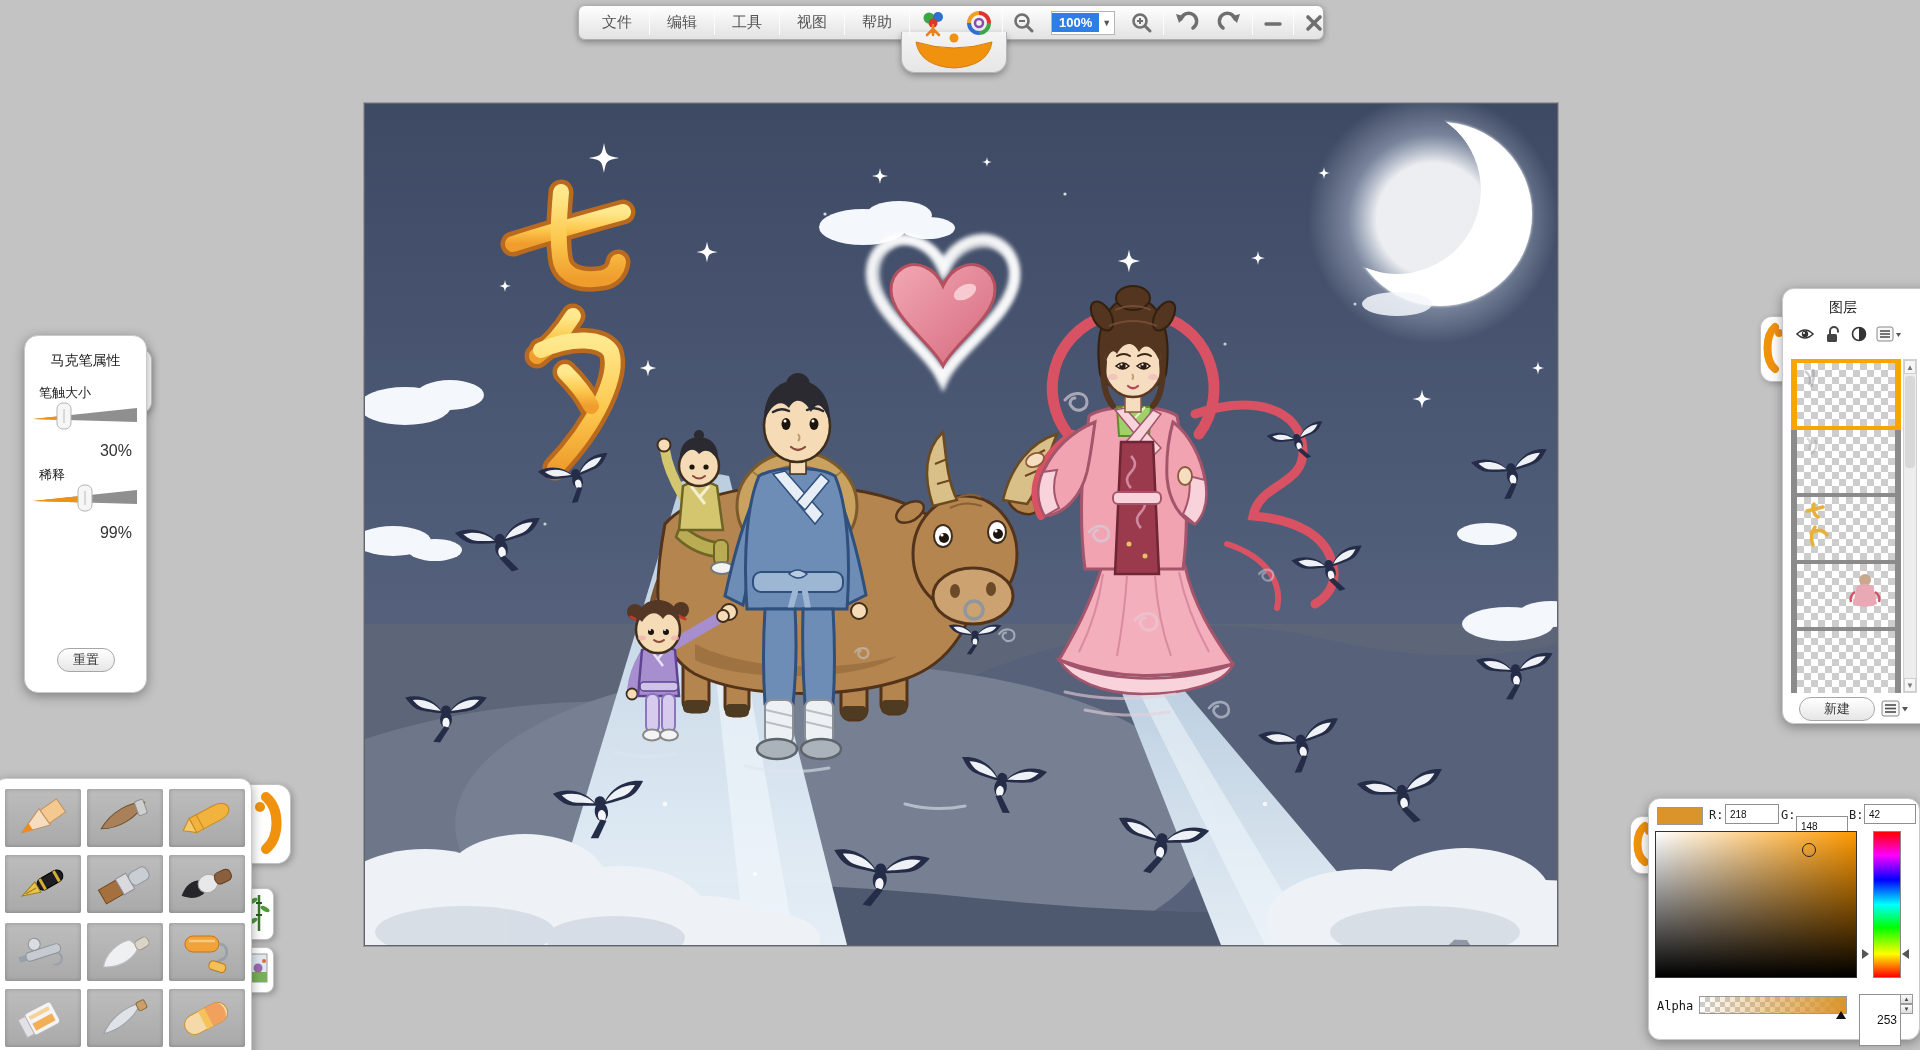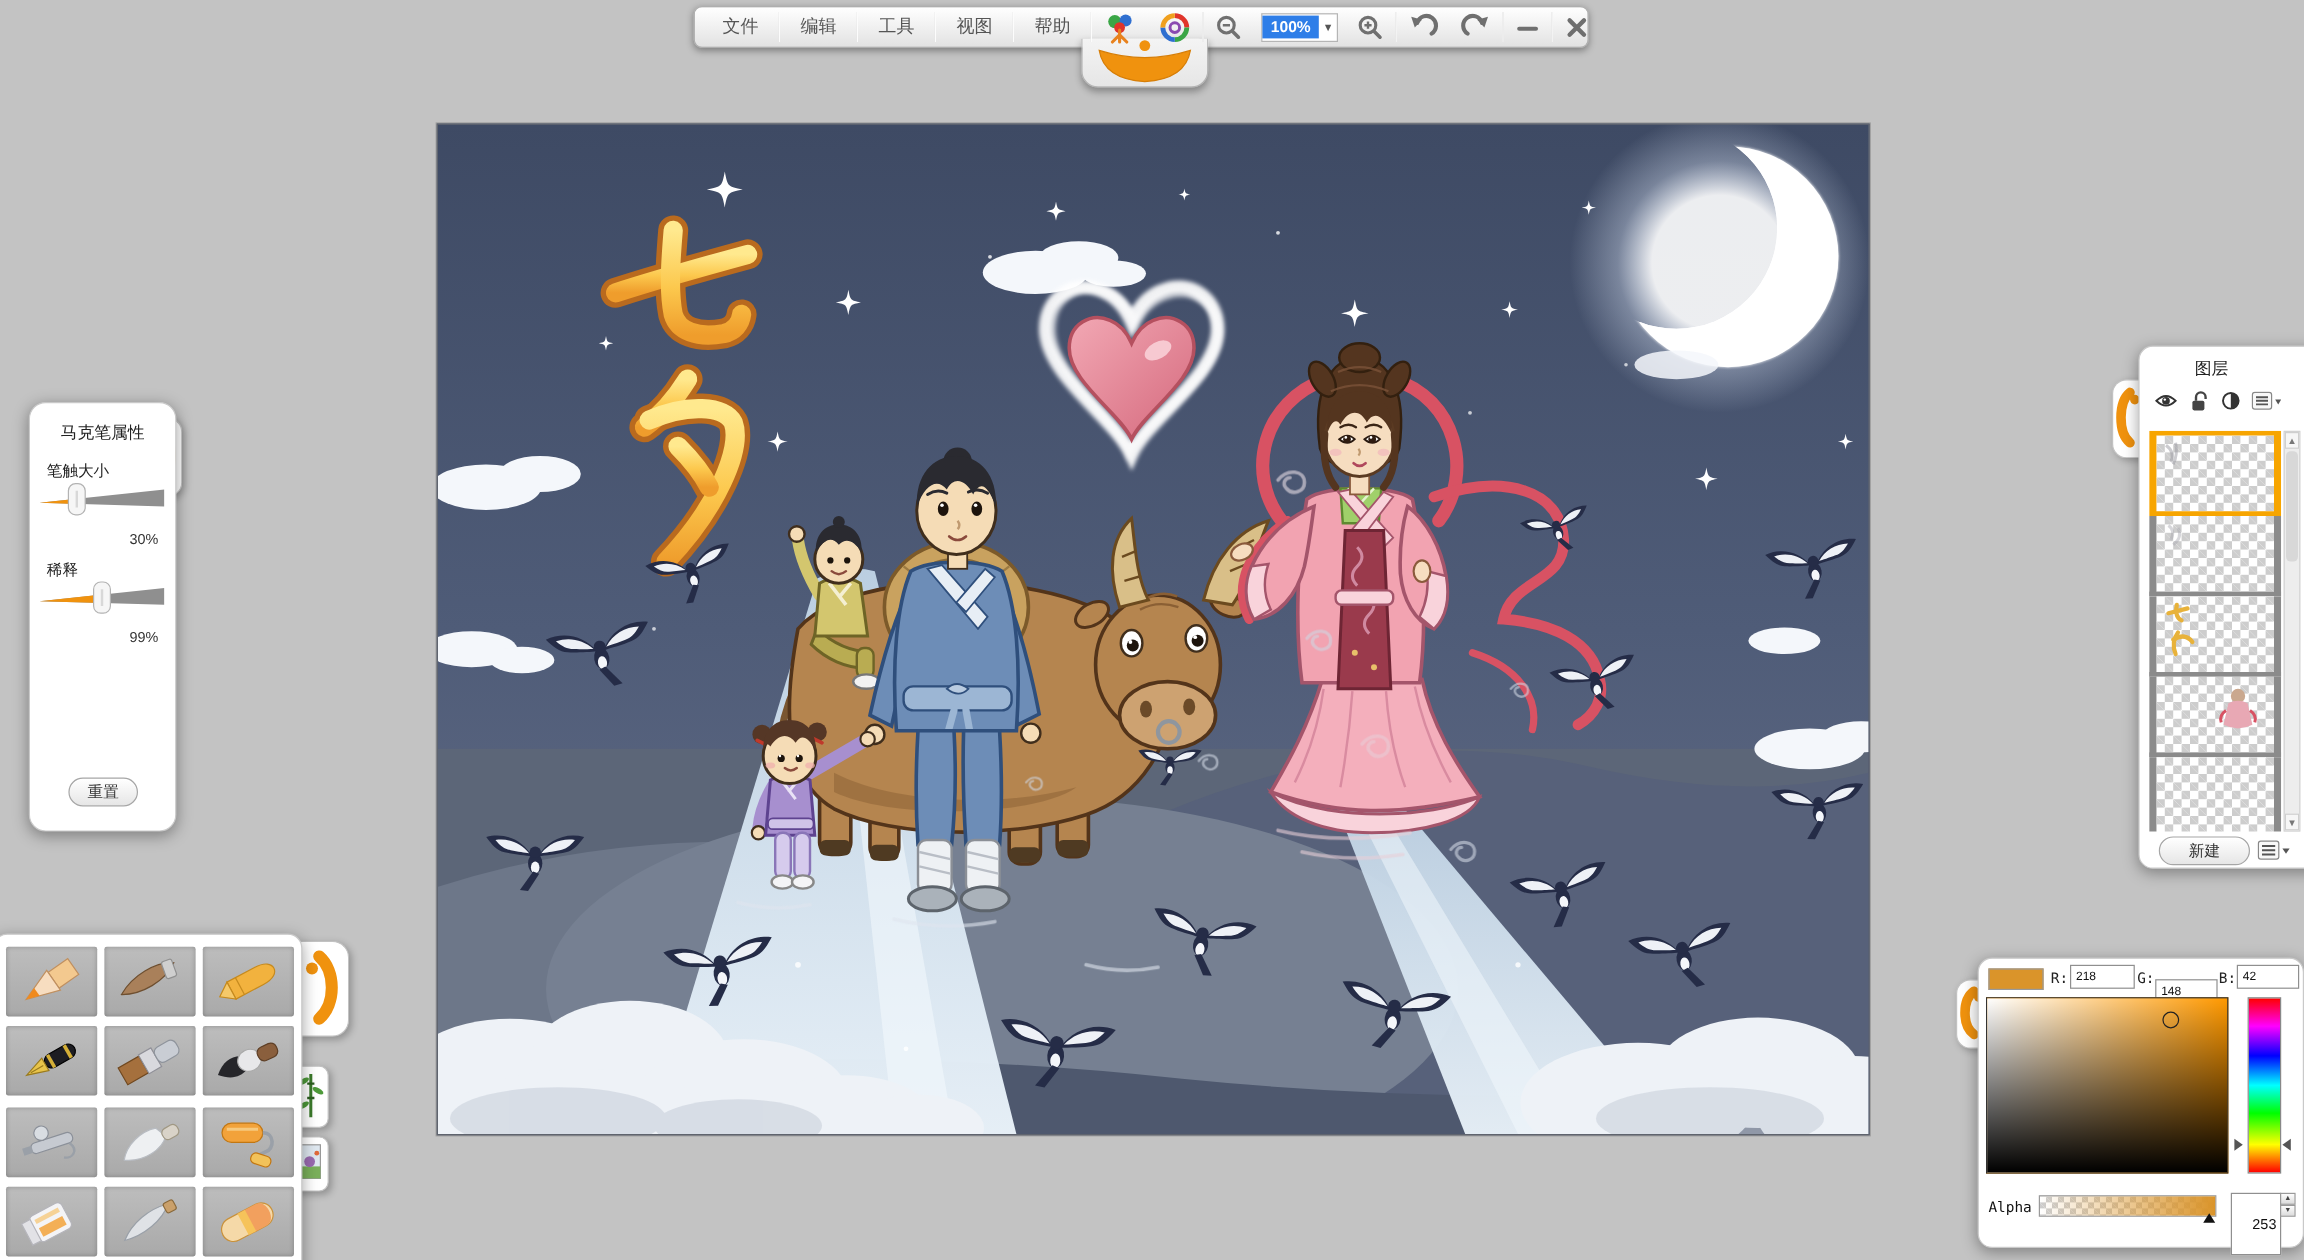--- a/index.html
+++ b/index.html
@@ -36,21 +36,21 @@
   .pill{background:linear-gradient(#ffffff,#e6e6e6);border:1px solid #a6a6a6;border-radius:12px;
         font-size:13px;color:#333;display:flex;align-items:center;justify-content:center;
         box-shadow:inset 0 1px 0 #fff;}
   .sidetab{position:absolute;background:#fff;border:1px solid #c2c2c2;
            box-shadow:2px 2px 6px rgba(0,0,0,.25);z-index:19;}
 
   
   .marker-panel{left:12px;top:335px;width:121px;height:356px;margin-left:12px;}
   .mp-title{text-align:center;font-size:14px;color:#222;margin-top:16px;}
   .mp-label{position:absolute;left:14px;font-size:13px;color:#222;}
-  .mp-pct{position:absolute;right:14px;font-size:12px;color:#333;}
+  .mp-pct{position:absolute;right:14px;font-size:16px;color:#333;}
   .mp-slider{position:absolute;left:8px;width:104px;height:28px;}
 
   
   .brush-palette{left:-6px;top:778px;width:256px;height:290px;border-radius:12px;}
   .tool-tile{position:absolute;width:76px;height:58px;background:linear-gradient(#bdbdbd,#a9a9a9);
              border-radius:2px;box-shadow:inset 0 0 4px rgba(0,0,0,.25);}
   .tool-tile svg{display:block;margin:5px auto 0;}
 
   
   .layers-panel{left:1782px;top:288px;width:137px;height:434px;border-radius:12px 0 0 12px;padding-left:32px;}

